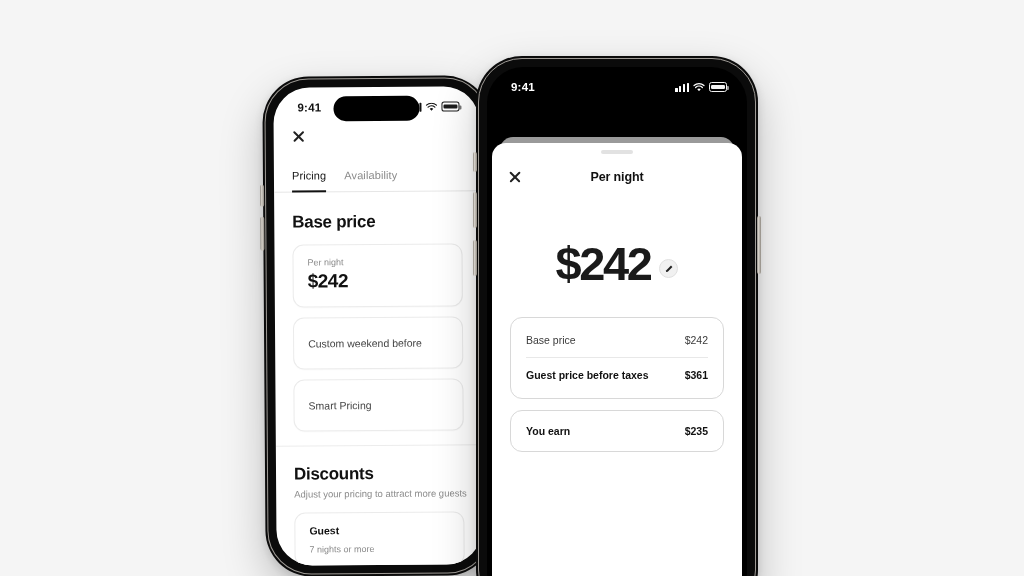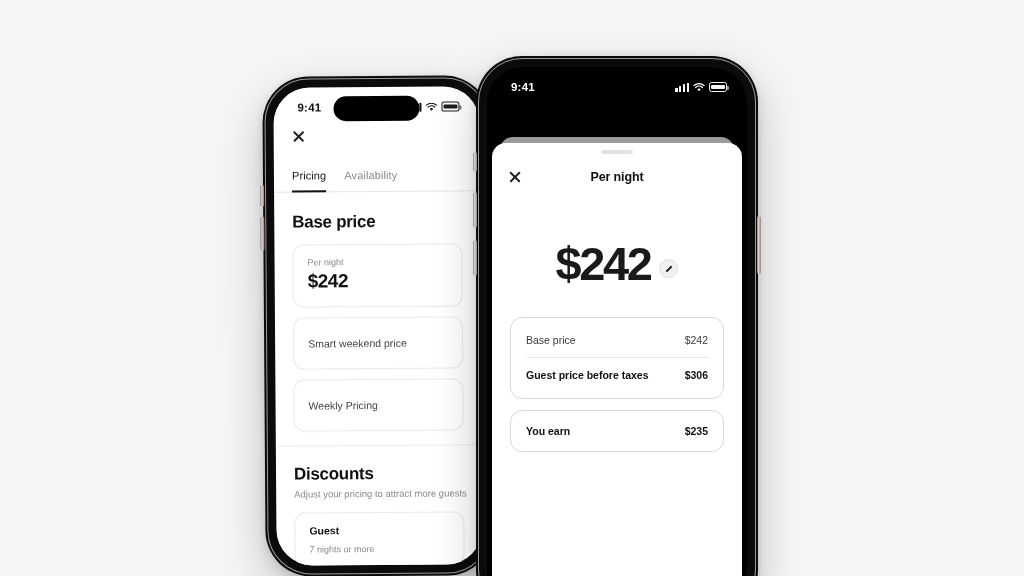--- a/index.html
+++ b/index.html
@@ -376,25 +376,25 @@
         <div class="bp-scroll">
 
           <div class="bp-h1">Base price</div>
 
           <div class="bp-card tall">
             <div class="bp-label">Per night</div>
             <div class="bp-value">$242</div>
           </div>
 
           <div class="bp-card">
-            <div class="bp-row">Smart weekend price</div>
+            <div class="bp-row">Custom weekend before</div>
           </div>
 
           <div class="bp-card">
-            <div class="bp-row">Weekly Pricing</div>
+            <div class="bp-row">Smart Pricing</div>
           </div>
 
           <div class="bp-divider"></div>
 
           <div class="bp-h2">Discounts</div>
           <div class="bp-sub">Adjust your pricing to attract more guests</div>
 
           <div class="bp-card">
             <div class="bp-disc-title">Guest</div>
             <div class="bp-disc-sub">7 nights or more</div>
@@ -461,21 +461,21 @@
           </div>
 
           <div class="fp-card">
             <div class="fp-line">
               <span>Base price</span>
               <span>$242</span>
             </div>
             <div class="fp-rule"></div>
             <div class="fp-line total">
               <span>Guest price before taxes</span>
-              <span>$306</span>
+              <span>$361</span>
             </div>
           </div>
 
           <div class="fp-card earn">
             <div class="fp-line earn">
               <span>You earn</span>
               <span>$235</span>
             </div>
           </div>
 

